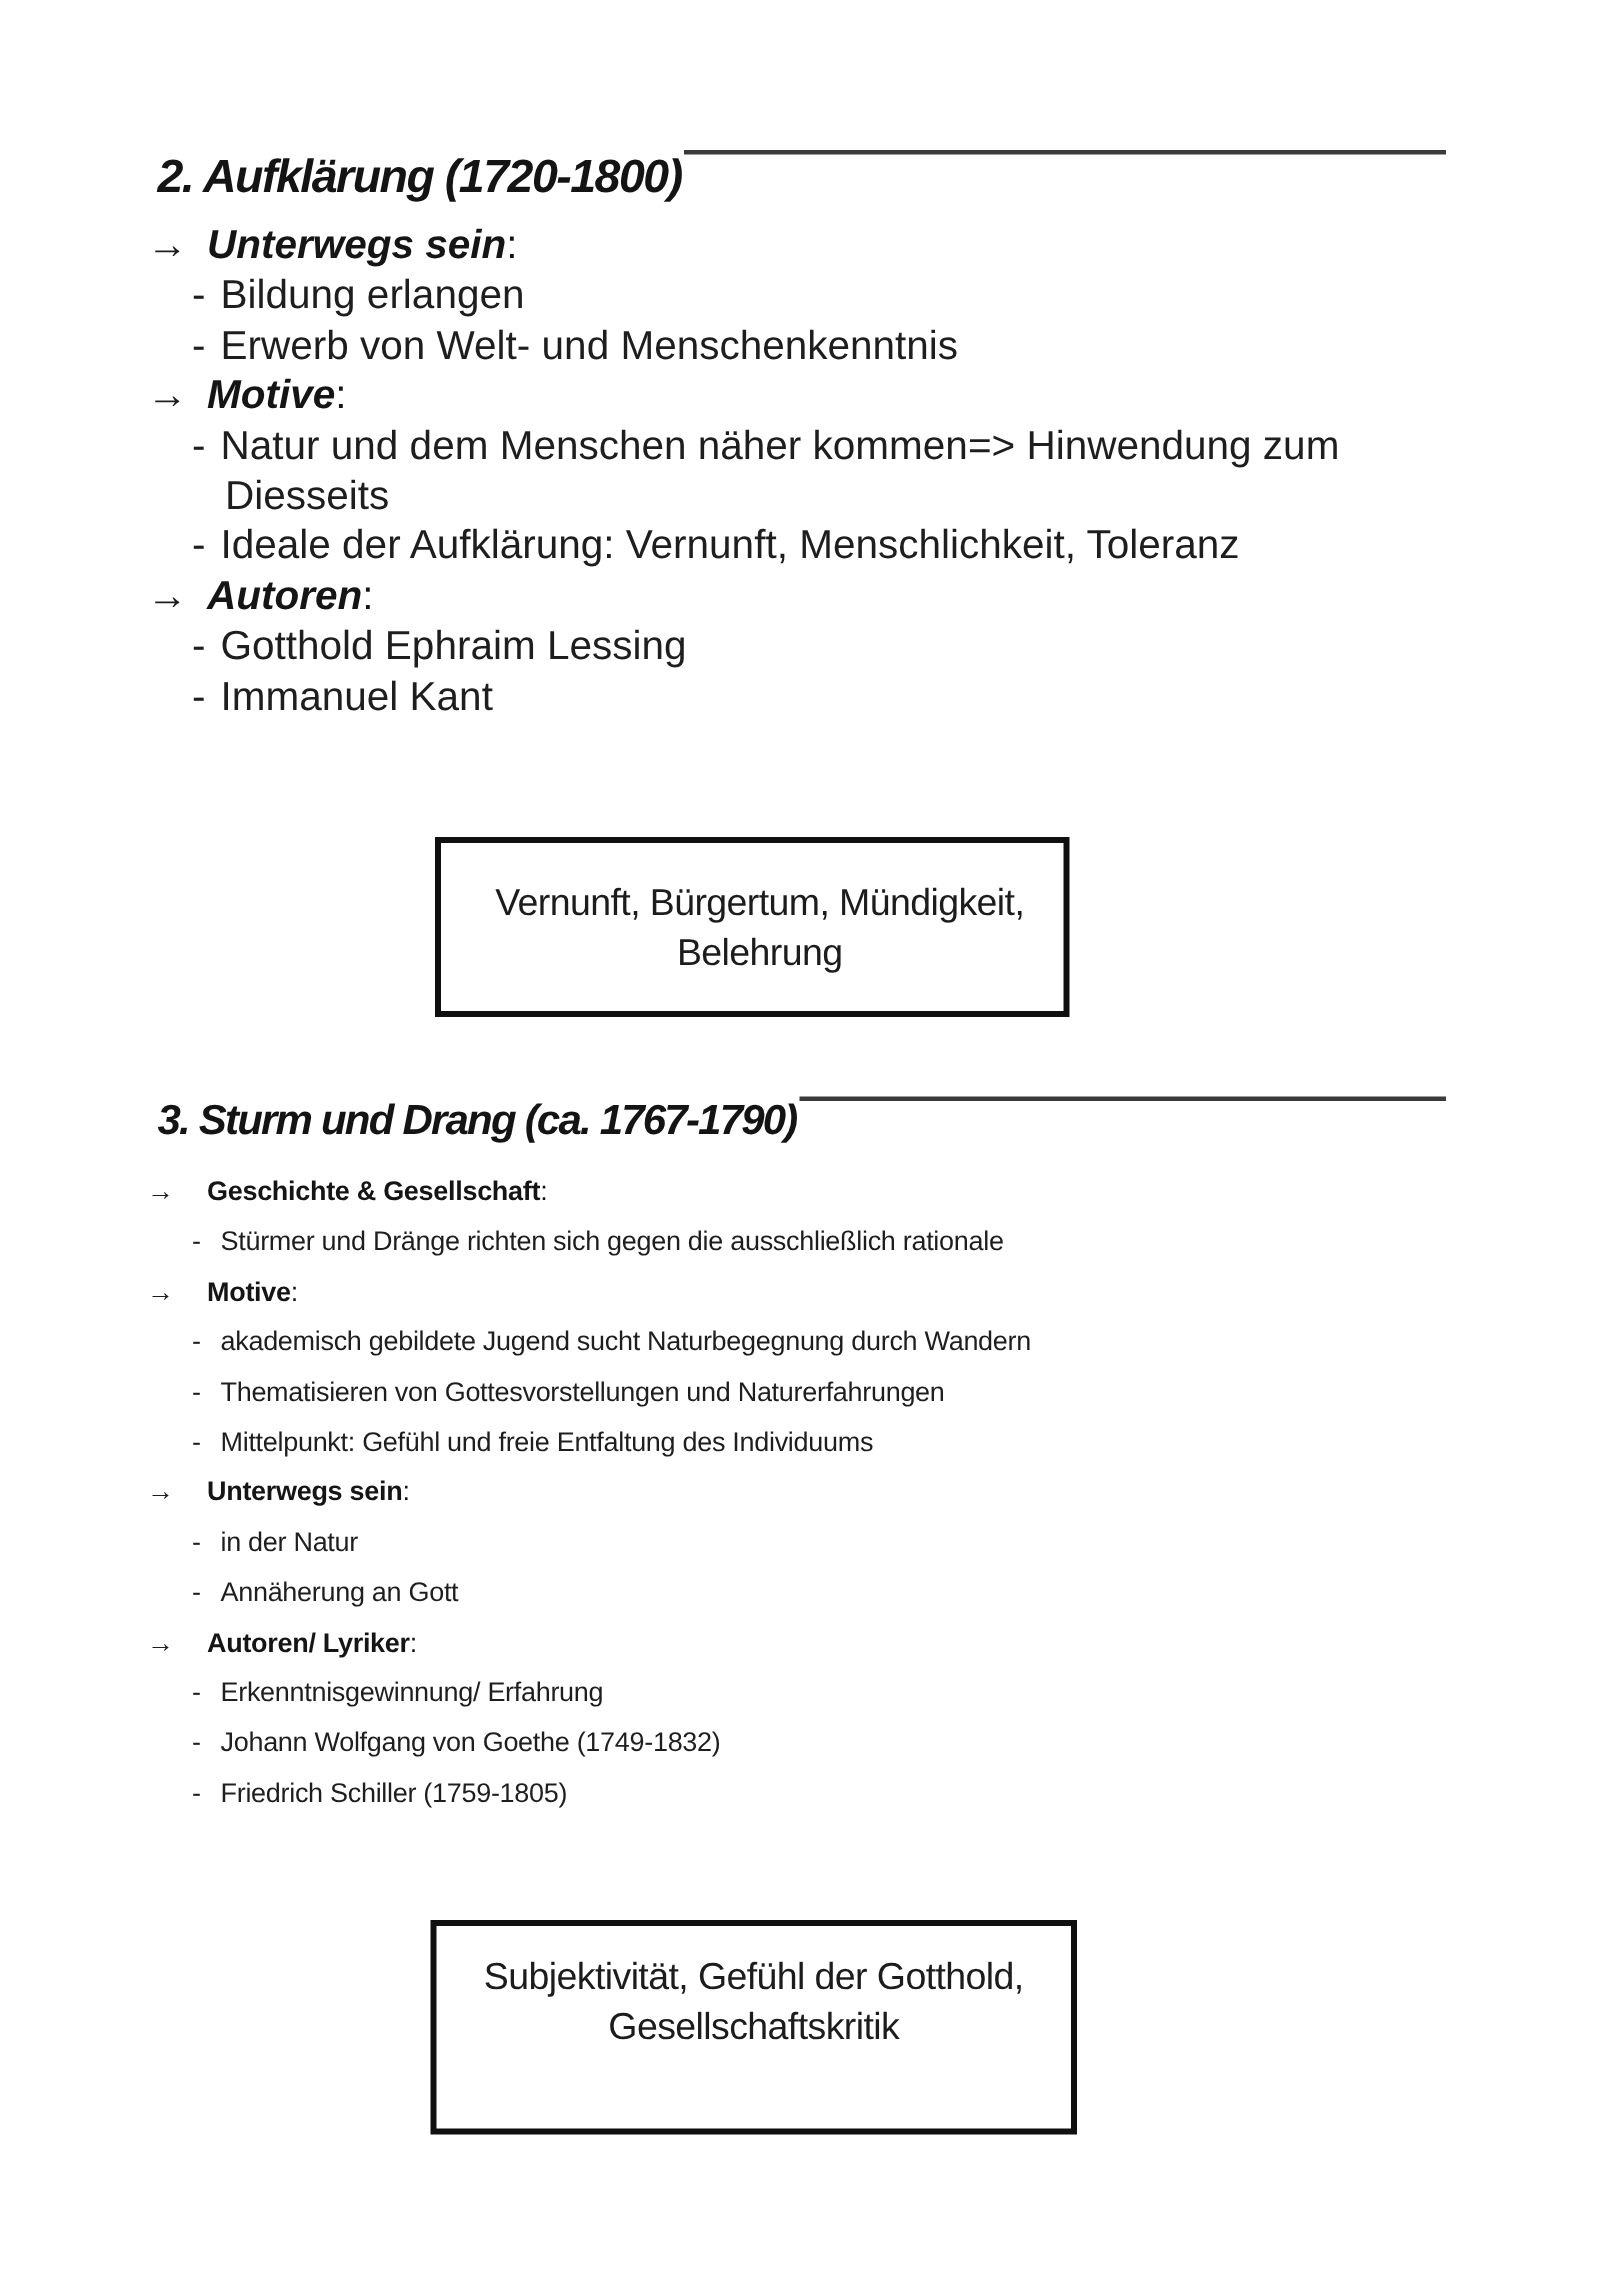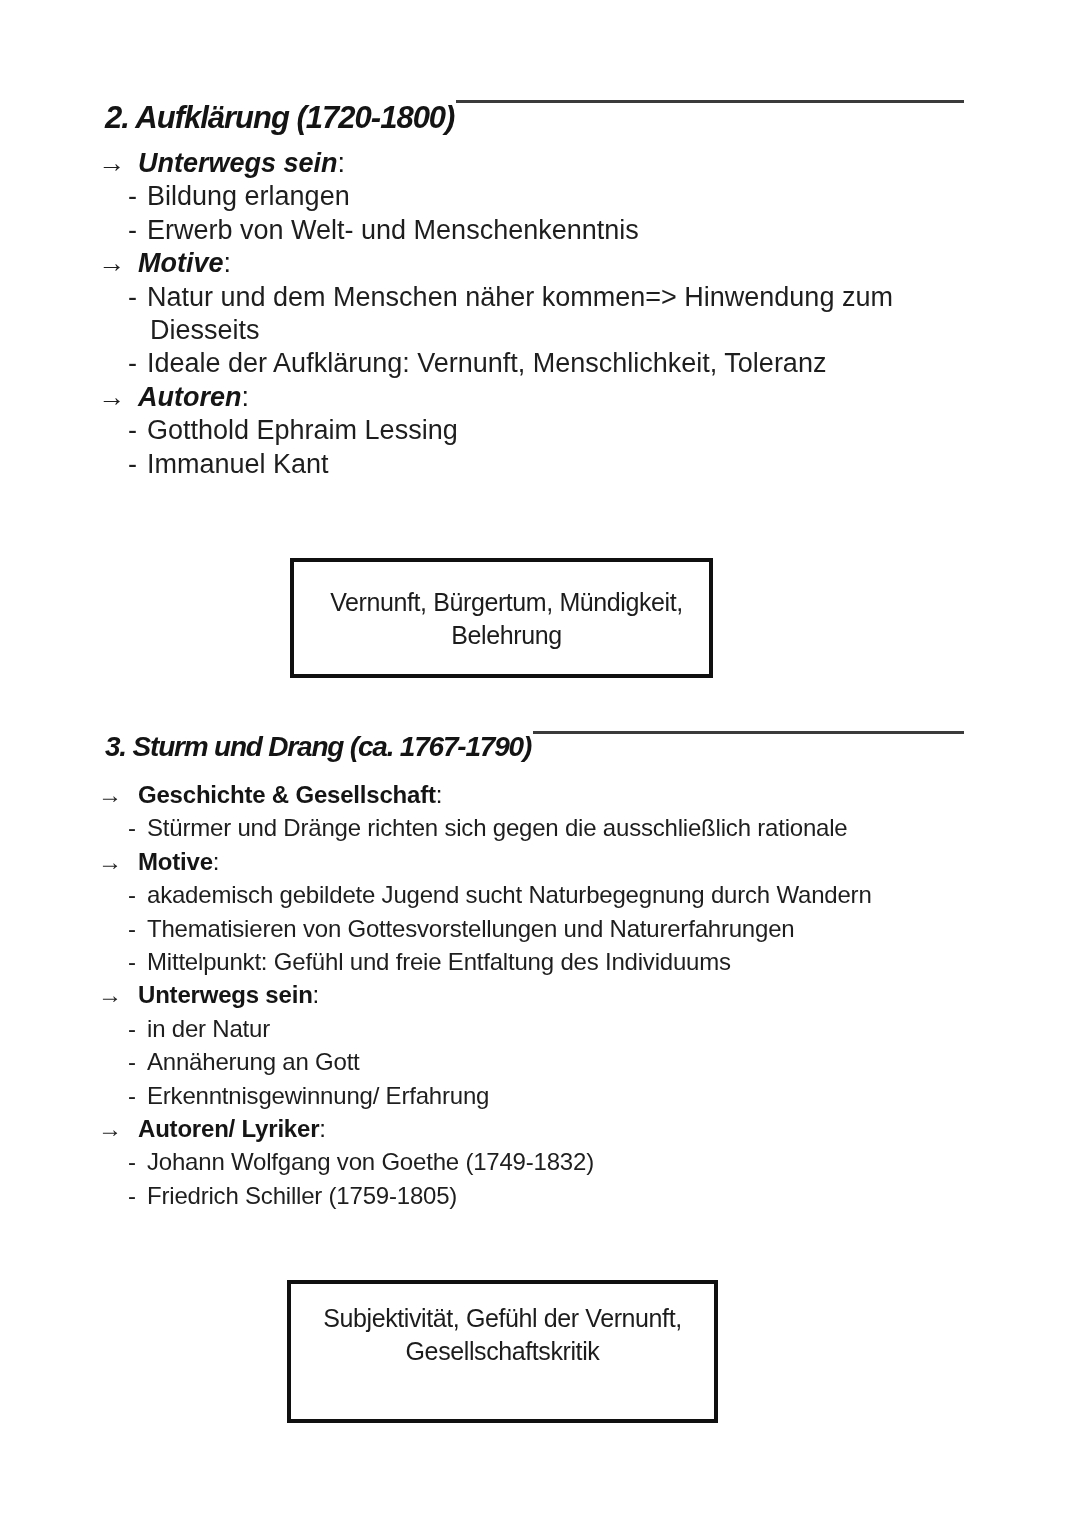--- a/index.html
+++ b/index.html
@@ -50,21 +50,21 @@
   }
 
   .rows { margin-top: 7px; }
   .row {
     height: 33.4px;
     line-height: 33.4px;
     font-size: 27px;
     white-space: nowrap;
   }
   #section-3 .row {
-    font-size: 24px;
+    font-size: 18px;
     letter-spacing: -0.2px;
   }
   .row.header {
     font-weight: bold;
     color: #151515;
   }
   #section-2 .row.header .topic { font-style: italic; }
   .arrow {
     display: inline-block;
     width: 40px;
@@ -148,25 +148,25 @@
     <div class="rows">
       <div class="row header"><span class="arrow">→</span><span class="topic">Geschichte &amp; Gesellschaft</span><span class="colon">:</span></div>
       <div class="row item"><span class="dash">-</span><span>Stürmer und Dränge richten sich gegen die ausschließlich rationale</span></div>
       <div class="row header"><span class="arrow">→</span><span class="topic">Motive</span><span class="colon">:</span></div>
       <div class="row item"><span class="dash">-</span><span>akademisch gebildete Jugend sucht Naturbegegnung durch Wandern</span></div>
       <div class="row item"><span class="dash">-</span><span>Thematisieren von Gottesvorstellungen und Naturerfahrungen</span></div>
       <div class="row item"><span class="dash">-</span><span>Mittelpunkt: Gefühl und freie Entfaltung des Individuums</span></div>
       <div class="row header"><span class="arrow">→</span><span class="topic">Unterwegs sein</span><span class="colon">:</span></div>
       <div class="row item"><span class="dash">-</span><span>in der Natur</span></div>
       <div class="row item"><span class="dash">-</span><span>Annäherung an Gott</span></div>
+      <div class="row header"><span class="arrow">→</span><span class="topic">Autoren/ Lyriker</span><span class="colon">:</span></div>
       <div class="row item"><span class="dash">-</span><span>Erkenntnisgewinnung/ Erfahrung</span></div>
-      <div class="row header"><span class="arrow">→</span><span class="topic">Autoren/ Lyriker</span><span class="colon">:</span></div>
       <div class="row item"><span class="dash">-</span><span>Johann Wolfgang von Goethe (1749-1832)</span></div>
       <div class="row item"><span class="dash">-</span><span>Friedrich Schiller (1759-1805)</span></div>
     </div>
   </div>
 
   <div class="keyword-box" id="box-2">
-    <div class="keyword-line">Subjektivität, Gefühl der Vernunft,</div>
+    <div class="keyword-line">Subjektivität, Gefühl der Gotthold,</div>
     <div class="keyword-line">Gesellschaftskritik</div>
   </div>
 
 </div>
 
 </body></html>

